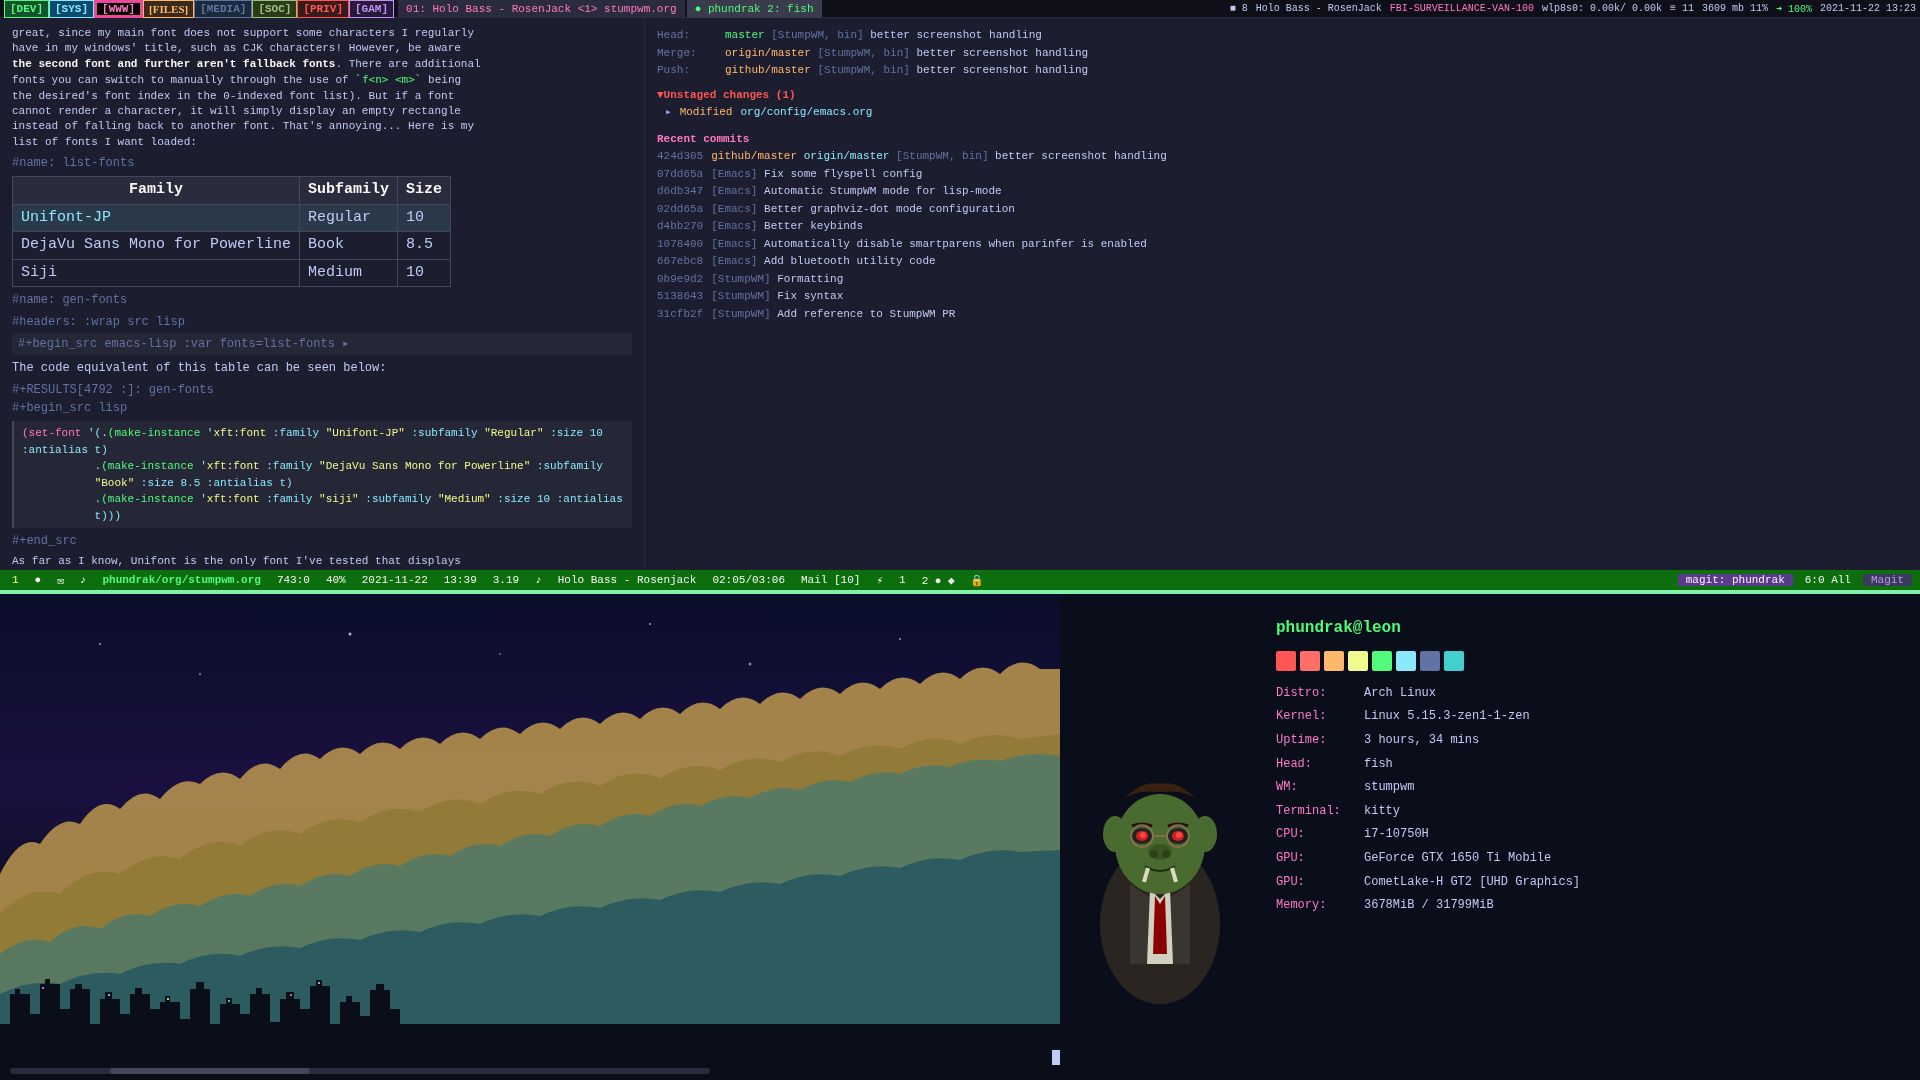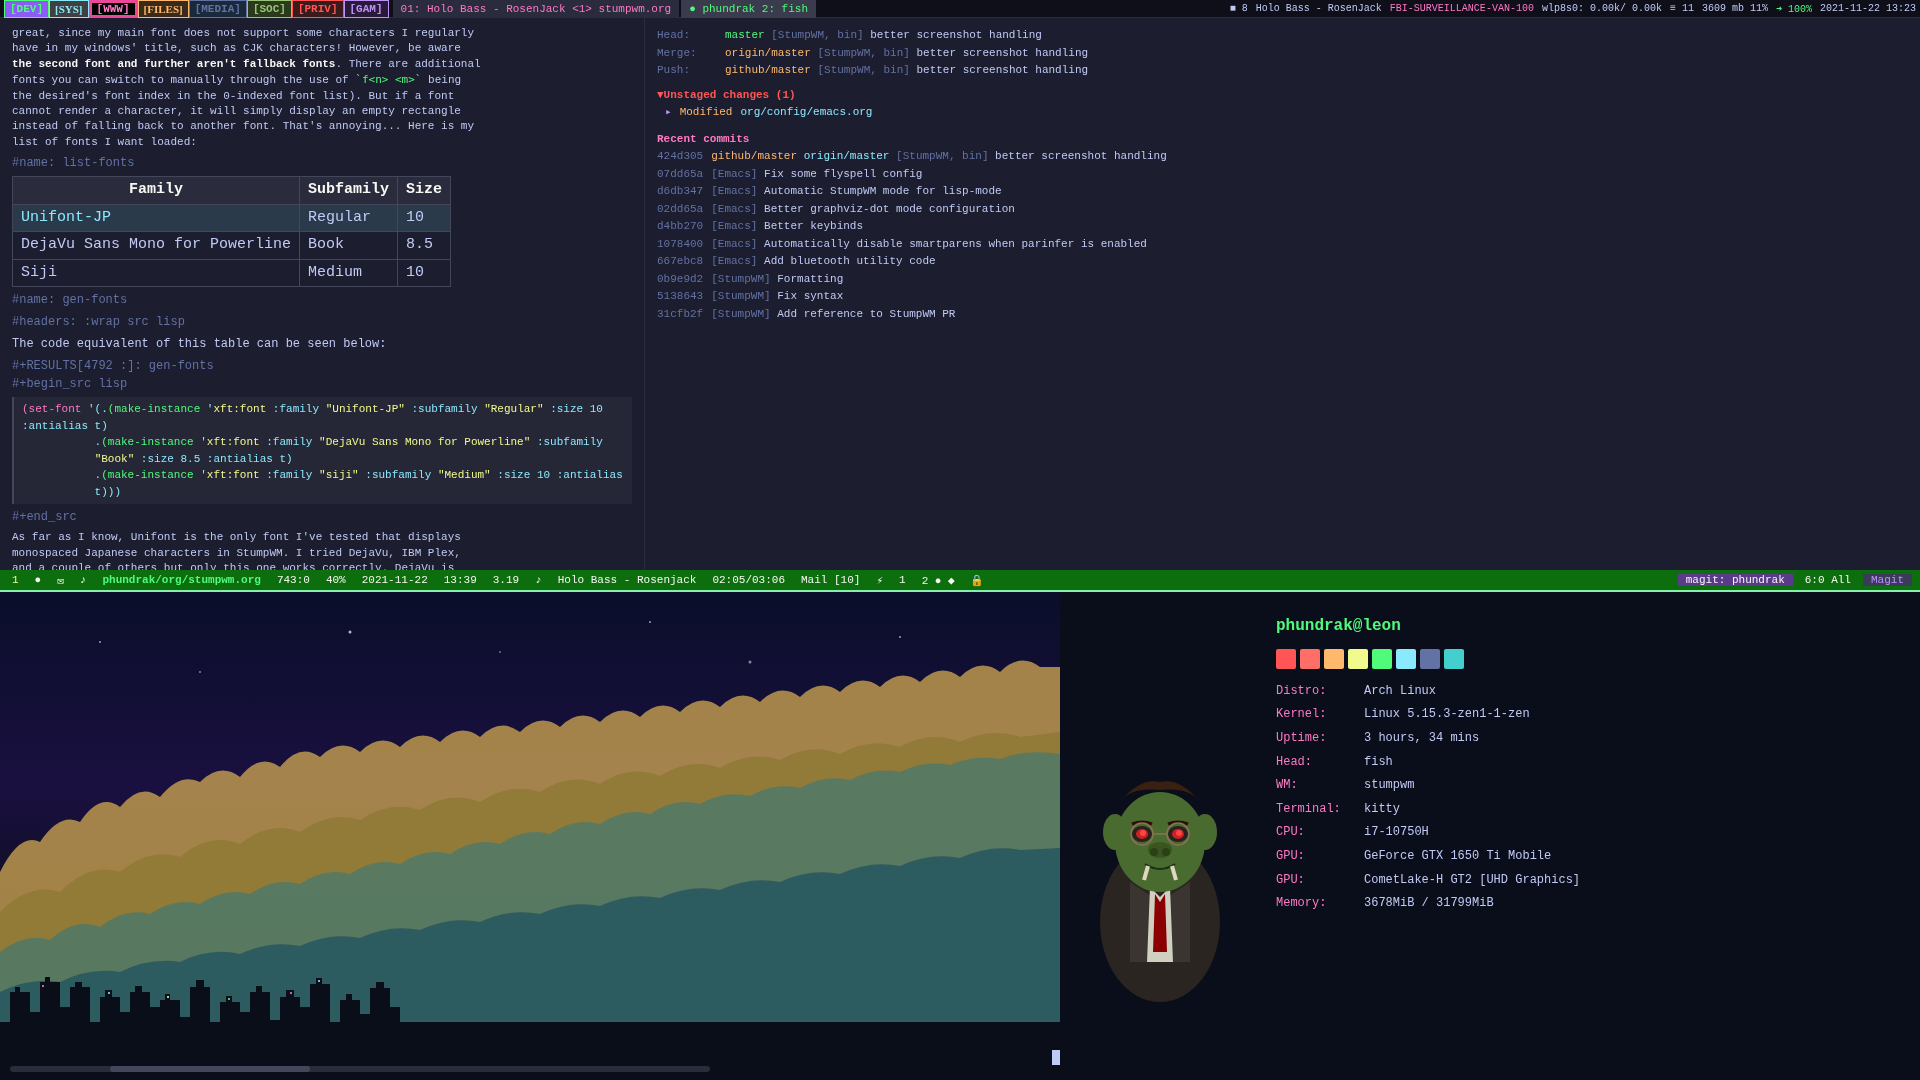--- a/index.html
+++ b/index.html
@@ -25,22 +25,22 @@
       font-size: 11px;
       border-bottom: 1px solid #2a2b3c;
     }
     .top-tag {
       padding: 0 5px;
       height: 18px;
       display: flex;
       align-items: center;
       font-weight: bold;
     }
-    .tag-dev { background: #8b5cf6; color: #50fa7b; border: 1px solid #50fa7b; }
-    .tag-sys { background: #404040; color: #8be9fd; border: 1px solid #8be9fd; font-family: Liberation Serif, serif; }
+    .tag-dev { background: #14532d; color: #50fa7b; border: 1px solid #50fa7b; }
+    .tag-sys { background: #0c4a6e; color: #8be9fd; border: 1px solid #8be9fd; }
     .tag-www { background: #000000; color: #ff79c6; border: 3px solid #ec4899; }
     .tag-files { background: #3a2a1a; color: #ffb86c; border: 1px solid #ffb86c; font-family: Liberation Serif, serif; }
     .tag-media { background: #1a2a3a; color: #6272a4; border: 1px solid #6272a4; }
     .tag-soc { background: #2a3a1a; color: #98c379; border: 1px solid #98c379; }
     .tag-priv { background: #3a1a1a; color: #ff5555; border: 1px solid #ff5555; }
     .tag-gam { background: #2a1a3a; color: #bd93f9; border: 1px solid #bd93f9; }
     .top-window-title {
       background: #2a2b3c;
       color: #ff79c6;
       padding: 0 8px;
@@ -166,21 +166,21 @@
     }
 
     
     #bottom-section {
       position: absolute;
       bottom: 0;
       left: 0;
       right: 0;
       height: 490px;
       background: #0a0e1a;
-      border-top: 2px solid #86efac;
+      border-top: 4px solid #86efac;
     }
 
     
     #waveform-area {
       width: 1060px;
       height: 490px;
       position: absolute;
       left: 0;
       top: 0;
       overflow: hidden;
@@ -337,20 +337,23 @@
         <td>Medium</td>
         <td>10</td>
       </tr>
     </tbody>
       </table>
 
     <div style="margin: 4px 0;">
       <span class="org-comment">#name: gen-fonts</span>
     </div>
     <div class="org-comment">#headers: :wrap src lisp</div>
+    <div style="background:#252636; padding: 2px 6px; margin:2px 0;">
+      <span style="color:#6272a4;">#+begin_src emacs-lisp :var fonts=list-fonts ▸</span>
+    </div>
 
     <div class="org-text" style="margin: 4px 0;">The code equivalent of this table can be seen below:</div>
 
     <div class="org-comment">#+RESULTS[4792 :]: gen-fonts</div>
     <div class="org-comment">#+begin_src lisp</div>
 
     <div class="code-block">
       <span class="code-keyword">(set-font</span> '(.<span class="code-fn">(make-instance</span> '<span class="code-string">xft:font</span> :family <span class="code-string">"Unifont-JP"</span> :subfamily <span class="code-string">"Regular"</span> :size 10<br>
       :antialias t)<br>
       &nbsp;&nbsp;&nbsp;&nbsp;&nbsp;&nbsp;&nbsp;&nbsp;&nbsp;&nbsp;&nbsp;.<span class="code-fn">(make-instance</span> '<span class="code-string">xft:font</span> :family <span class="code-string">"DejaVu Sans Mono for Powerline"</span> :subfamily<br>

